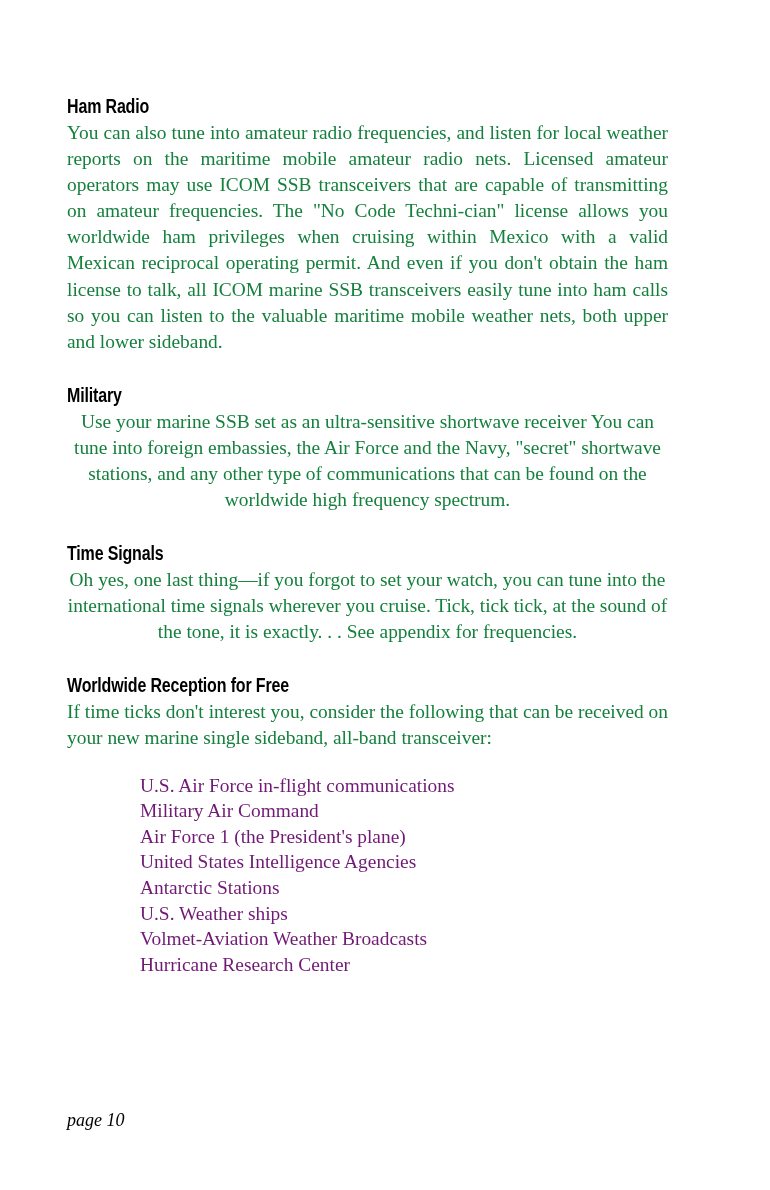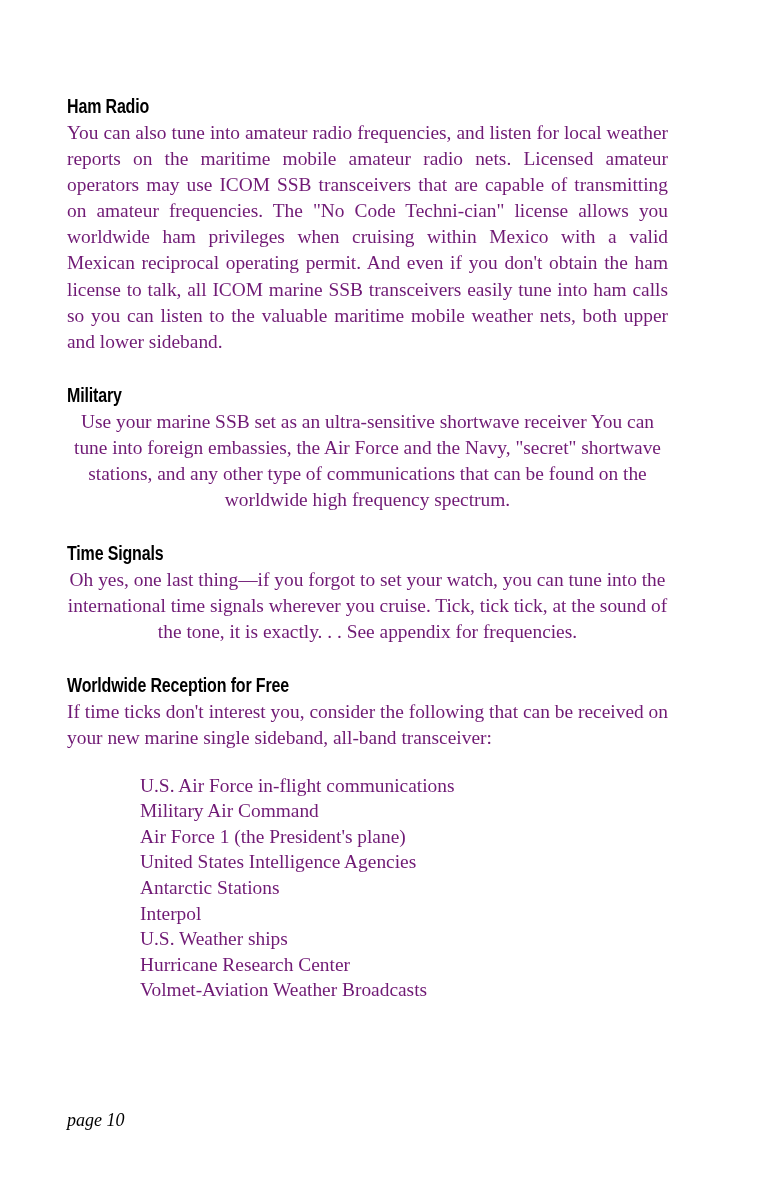--- a/index.html
+++ b/index.html
@@ -38,21 +38,21 @@
   }
 
   p.body {
     margin: 0;
     font-size: 19.4px;
     line-height: 26.1px;
     text-align: justify;
     text-justify: inter-word;
     -webkit-hyphens: none;
     hyphens: none;
-    color: #701a75;
+    color: #15803d;
   }
   p.body.last-left {
     text-align: center;
   }
 
   .sec-block { margin-bottom: 0; }
   .gap-ham     { height: 30px; }
   .gap-mil     { height: 30px; }
   .gap-time    { height: 29px; }
 
@@ -112,23 +112,22 @@
       <h2 class="sec-head">Worldwide Reception for Free</h2>
       <p class="body">If time ticks don't interest you, consider the following that can be received on your new marine single sideband, all-band transceiver:</p>
     </div>
 
     <ul class="reception">
       <li>U.S. Air Force in-flight communications</li>
       <li>Military Air Command</li>
       <li>Air Force 1 (the President's plane)</li>
       <li>United States Intelligence Agencies</li>
       <li>Antarctic Stations</li>
-      <li>Interpol</li>
       <li>U.S. Weather ships</li>
+      <li>Volmet-Aviation Weather Broadcasts</li>
       <li>Hurricane Research Center</li>
-      <li>Volmet-Aviation Weather Broadcasts</li>
     </ul>
 
   </div>
 
   <div class="folio">page 10</div>
 
 </div>
 
 </body></html>

